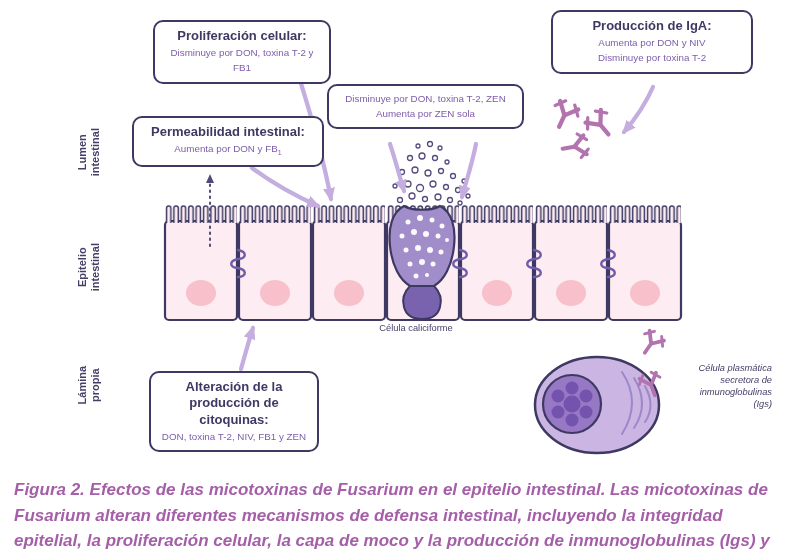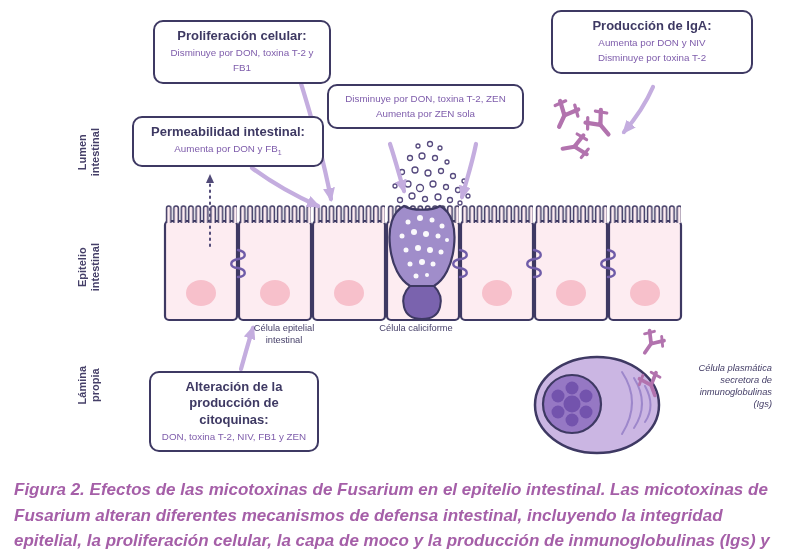--- a/index.html
+++ b/index.html
@@ -219,22 +219,20 @@
   <div class="callout" style="left:132px;top:116px;width:192px;">
     <div class="callout-title">Permeabilidad intestinal:</div>
     <div class="callout-line"><span>Aumenta por DON y FB</span><sub>1</sub></div>
   </div>
 
   <div class="callout" style="left:149px;top:371px;width:170px;">
     <div class="callout-title">Alteración de la producción de citoquinas:</div>
     <div class="callout-line">DON, toxina T-2, NIV, FB1 y ZEN</div>
   </div>
 
-  <div class="mini-label" style="left:238px;top:322px;width:92px;">Célula epitelial
-intestinal</div>
   <div class="mini-label" style="left:368px;top:322px;width:96px;">Célula caliciforme</div>
   <div class="mini-label left" style="left:668px;top:362px;width:104px;">Célula plasmática
 secretora de
 inmunoglobulinas
 (Igs)</div>
 
   <div class="caption">
     <span>Figura 2.</span><span> Efectos de las micotoxinas de Fusarium en el epitelio intestinal. Las micotoxinas de Fusarium alteran diferentes mecanismos de defensa intestinal, incluyendo la integridad epitelial, la proliferación celular, la capa de moco y la producción de inmunoglobulinas (Igs) y citoquinas (adaptado de Antonnisen et al., 2014; creado con BioRender.com).</span>
   </div>
 

